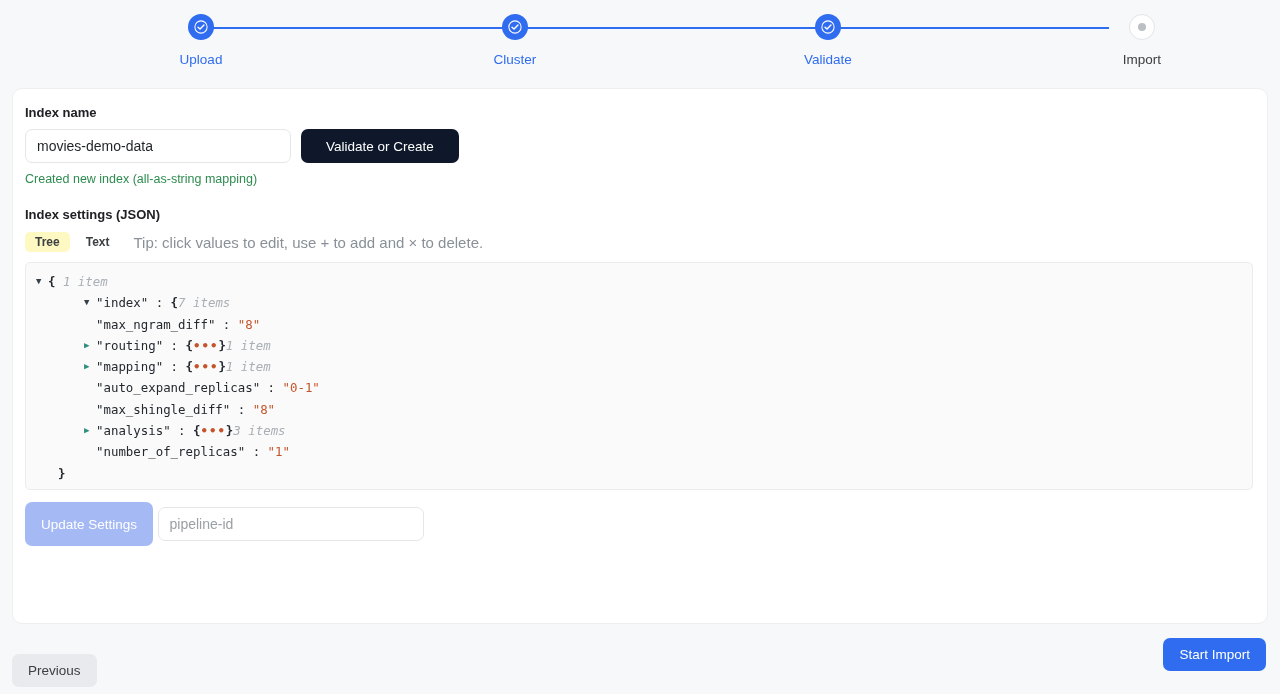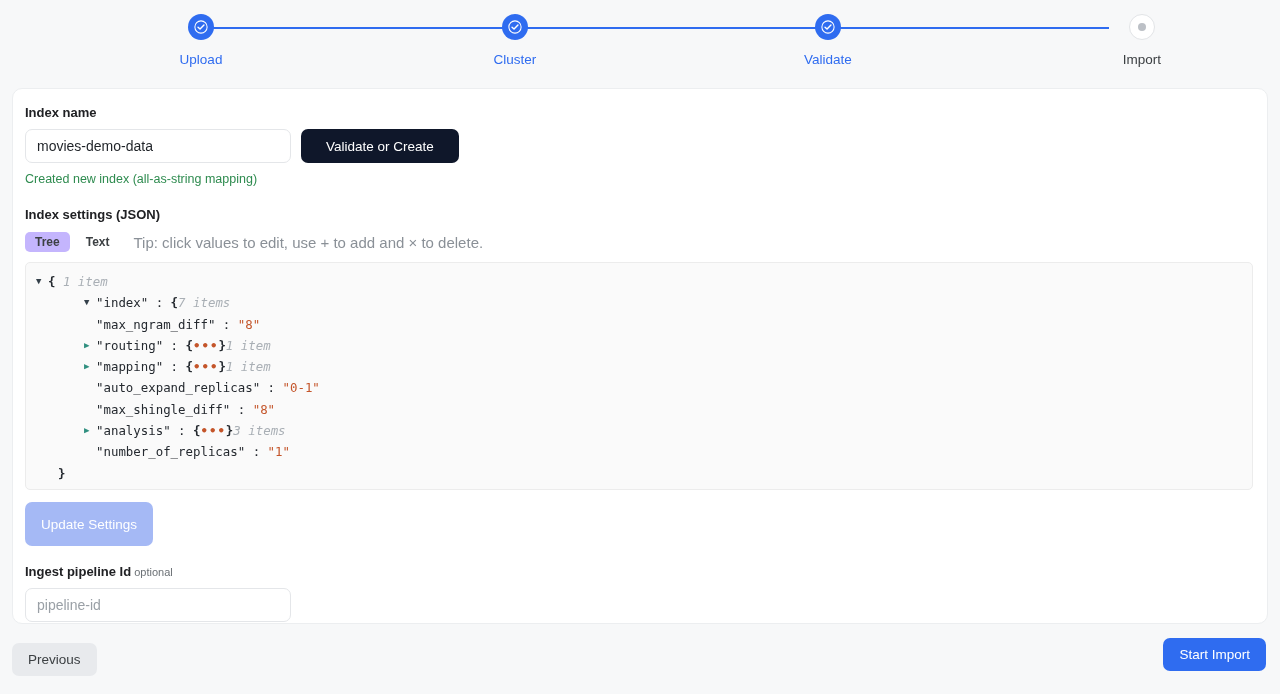--- a/index.html
+++ b/index.html
@@ -128,21 +128,21 @@
     font-size: 12px;
     padding: 3px 10px;
     border-radius: 5px;
     color: #3c4043;
     background: transparent;
     border: none;
     font-family: "Liberation Sans", sans-serif;
     cursor: pointer;
     font-weight: bold;
   }
-  .tab.active { background: #c4b5fd; }
+  .tab.active { background: #fef9c3; }
   .tab-tip {
     font-size: 15px;
     color: #8a9097;
     margin-left: 8px;
   }
 
   
   .tree {
     margin-top: 10px;
     width: 1228px;
@@ -187,21 +187,21 @@
   }
 
   
   .footer {
     position: absolute;
     left: 0; right: 0; bottom: 0;
     height: 70px;
   }
   .btn-prev {
     position: absolute;
-    left: 12px; top: 19px;
+    left: 12px; top: 30px;
     background: #e8eaed;
     color: #3c4043;
     height: 33px;
     padding: 0 16px;
   }
   .btn-start {
     position: absolute;
     right: 14px; top: 14px;
     background: #2f6cf0;
     color: #ffffff;
@@ -291,23 +291,20 @@
       <div class="tline ind1">
         <span class="brace">}</span>
       </div>
       <div class="tline">
         <span class="brace">}</span>
       </div>
     </div>
 
     <button class="btn btn-disabled">Update Settings</button>
 
-    <div class="field-label" style="margin-top:18px;">
-      <span>Ingest pipeline Id</span><span class="optional">optional</span>
-    </div>
     <input class="text-input" type="text" placeholder="pipeline-id" style="">
   </div>
 
   <div class="footer">
     <button class="btn btn-prev">Previous</button>
     <button class="btn btn-start">Start Import</button>
   </div>
 
 </div>
 

